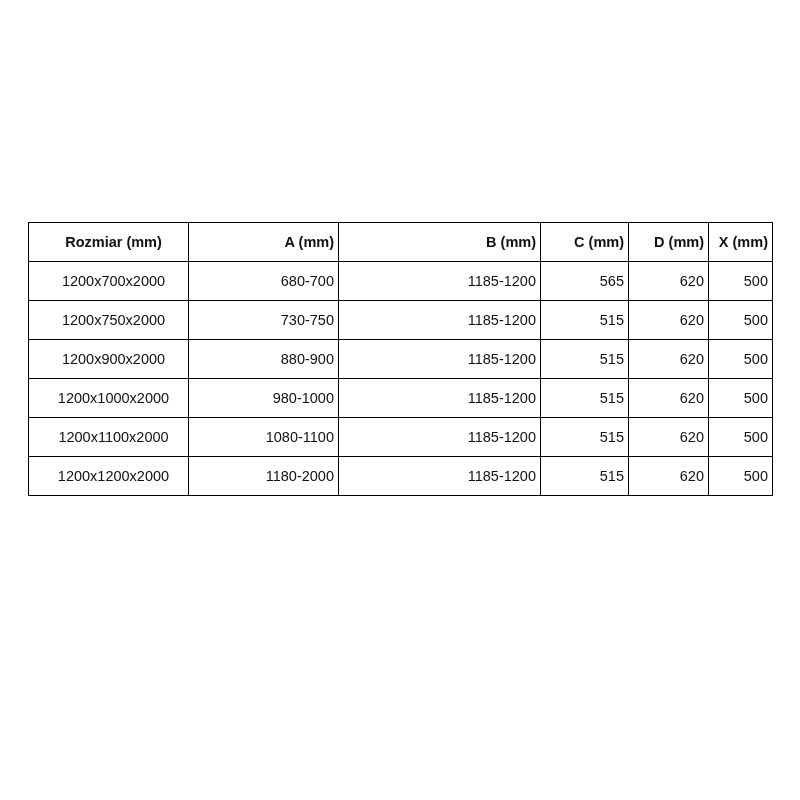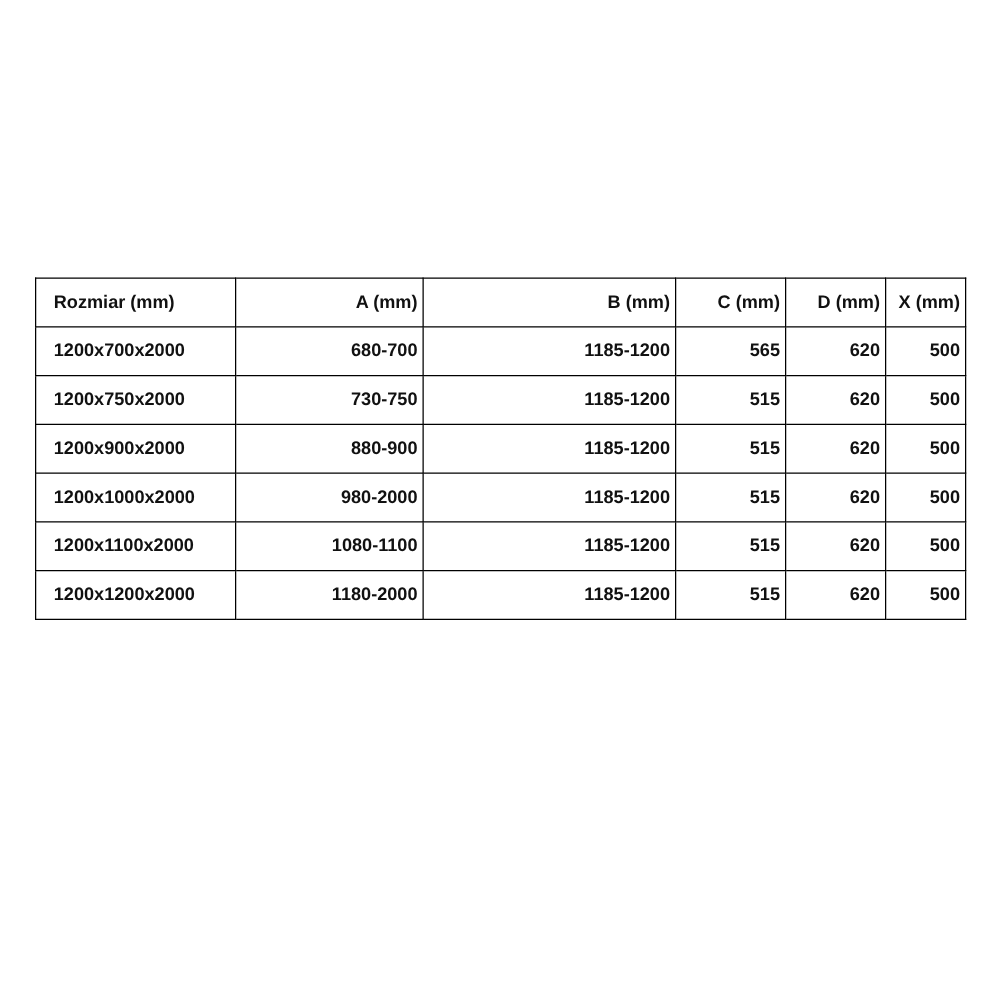--- a/index.html
+++ b/index.html
@@ -50,25 +50,25 @@
     color: #111111;
     white-space: nowrap;
     overflow: hidden;
   }
   table.size-table th {
     font-size: 14.5px;
     font-weight: bold;
   }
   table.size-table td.first-col,
   table.size-table th.first-col {
-    text-align: left;
+    text-align: center;
     padding-left: 14px;
   }
   table.size-table td {
-    font-weight: bold;
+    font-weight: normal;
   }
 </style>
 </head>
 <body>
 
 <div class="page">
   <div class="table-wrap">
     <table class="size-table">
       <colgroup>
         <col class="c0">
@@ -108,21 +108,21 @@
         <tr>
           <td class="first-col">1200x900x2000</td>
           <td>880-900</td>
           <td>1185-1200</td>
           <td>515</td>
           <td>620</td>
           <td>500</td>
         </tr>
         <tr>
           <td class="first-col">1200x1000x2000</td>
-          <td>980-2000</td>
+          <td>980-1000</td>
           <td>1185-1200</td>
           <td>515</td>
           <td>620</td>
           <td>500</td>
         </tr>
         <tr>
           <td class="first-col">1200x1100x2000</td>
           <td>1080-1100</td>
           <td>1185-1200</td>
           <td>515</td>

